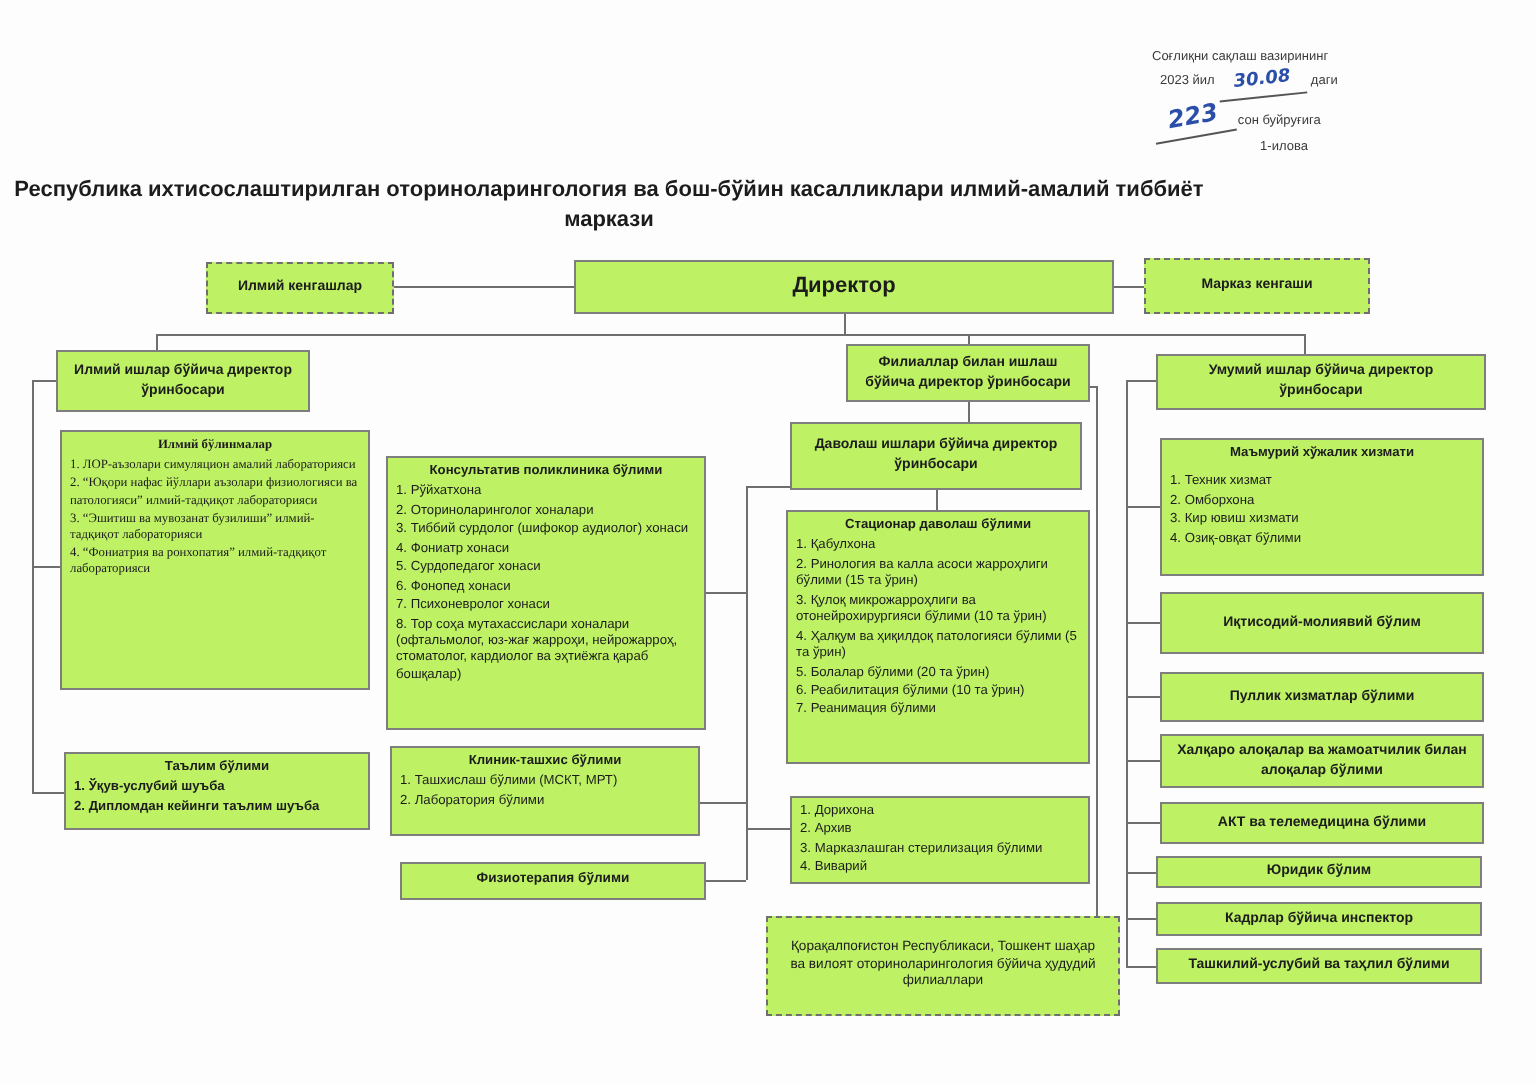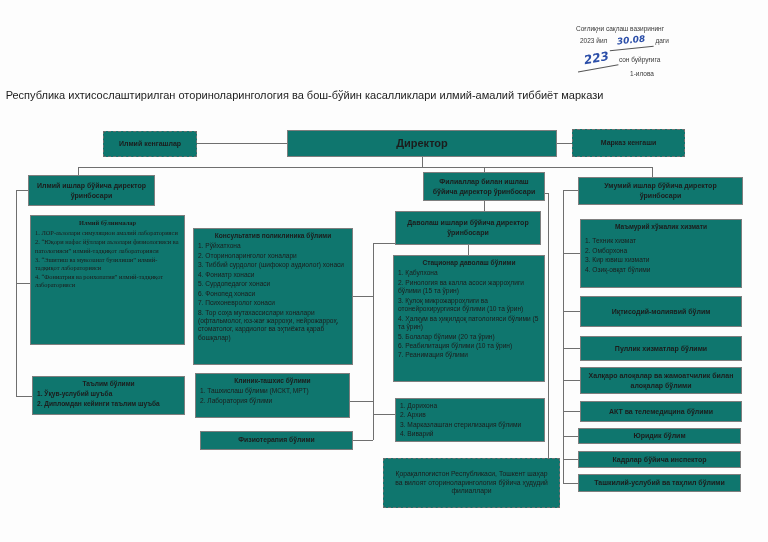--- a/index.html
+++ b/index.html
@@ -8,24 +8,24 @@
   
   .annotation{position:absolute;left:576px;top:24px;width:172px;font-size:6.5px;line-height:1.55;color:#3a3a3a;}
   .annotation .l2{padding-left:4px;}
   .annotation .l3{padding-left:0px;}
   .annotation .l4{text-align:center;padding-right:40px;}
   .hand{display:inline-block;font-family:"DejaVu Sans",sans-serif;font-style:italic;font-weight:bold;
         color:#2b4ea8;border-bottom:0.5px solid #555;padding:0 8px;transform:rotate(-6deg);}
   .hand.date{font-size:9px;}
   .hand.num{font-size:12px;transform:rotate(-10deg);}
   
-  .main-title{position:absolute;left:0;top:88px;width:609px;text-align:center;font-weight:normal;
+  .main-title{position:absolute;left:0;top:88px;width:609px;text-align:center;font-weight:bold;
               font-size:11px;line-height:1.35;}
   
-  .box{position:absolute;border:1px solid #7e7e7e;background:#0f766e;box-sizing:border-box;
+  .box{position:absolute;border:1px solid #7e7e7e;background:#bef264;box-sizing:border-box;
        font-size:6.6px;line-height:1.28;padding:3px 4px;}
   .dashed{border:1px dashed #6f6f6f;}
   .center{display:flex;align-items:center;justify-content:center;text-align:center;font-weight:bold;}
   .box .title{font-weight:bold;text-align:center;margin-bottom:2px;}
   .serifbox{font-family:"Liberation Serif",serif;font-size:6.4px;}
   .director{font-size:11px;}
   .dep{font-size:7px;line-height:1.4;}
   .item{margin:0 0 1px 0;}
   
   .hl,.vl{position:absolute;background:#6f6f6f;}

